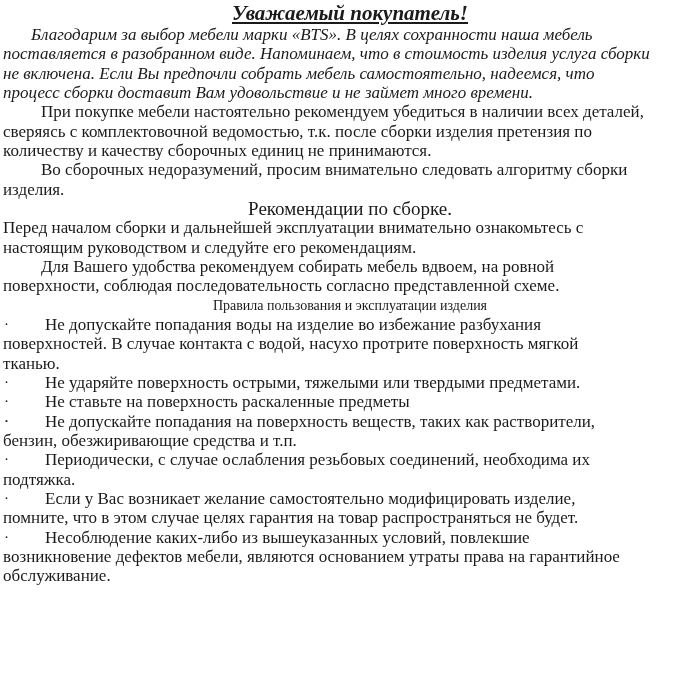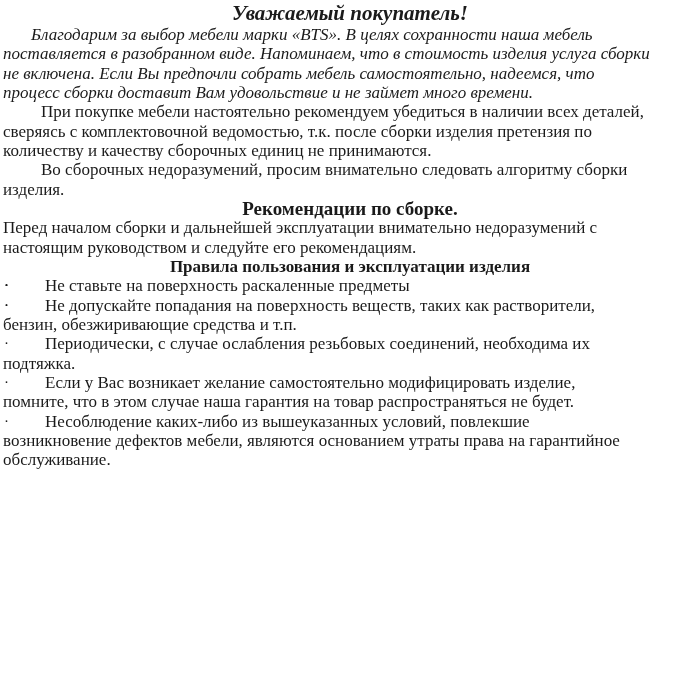--- a/index.html
+++ b/index.html
@@ -21,31 +21,32 @@
     width: 700px;
     padding: 2px 3px 0 3px;
   }
   .doc-title {
     margin: 0;
     padding: 1px 0 1px 0;
     font-size: 21px;
     line-height: 21px;
     font-weight: bold;
     font-style: italic;
+    text-decoration: underline;
     text-align: center;
     white-space: pre-line;
   }
   .section-heading {
     margin: 0;
-    font-weight: bold;
+    font-weight: normal;
     text-align: center;
     white-space: pre-line;
   }
   .section-heading.assembly { font-size: 19px;  line-height: 19.33px; }
-  .section-heading.usage    { font-size: 17px; line-height: 19.33px; }
+  .section-heading.usage    { font-size: 14px; line-height: 19.33px; }
   p.para {
     margin: 0;
     white-space: pre-line;
   }
   .ind    { text-indent: 38px; }
   .ind-sm { text-indent: 28px; font-style: italic; }
   .no-ind { text-indent: 0; }
   p.bullet {
     position: relative;
     margin: 0;
@@ -75,41 +76,45 @@
 
   <p class="para ind">При покупке мебели настоятельно рекомендуем убедиться в наличии всех деталей,
 сверяясь с комплектовочной ведомостью, т.к. после сборки изделия претензия по
 количеству и качеству сборочных единиц не принимаются.</p>
 
   <p class="para ind">Во сборочных недоразумений, просим внимательно следовать алгоритму сборки
 изделия.</p>
 
   <h2 class="section-heading assembly">Рекомендации по сборке.</h2>
 
-  <p class="para no-ind">Перед началом сборки и дальнейшей эксплуатации внимательно недоразумений с
+  <p class="para no-ind">Перед началом сборки и дальнейшей эксплуатации внимательно ознакомьтесь с
 настоящим руководством и следуйте его рекомендациям.</p>
 
+  <p class="para ind">Для Вашего удобства рекомендуем собирать мебель вдвоем, на ровной
+поверхности, соблюдая последовательность согласно представленной схеме.</p>
 
   <h2 class="section-heading usage">Правила пользования и эксплуатации изделия</h2>
 
 
-  <p class="bullet"><span class="bullet-marker">·</span></p>
+  <p class="bullet"><span class="bullet-marker">·</span><span>Не допускайте попадания воды на изделие во избежание разбухания
+поверхностей. В случае контакта с водой, насухо протрите поверхность мягкой
+тканью.</span></p>
 
-  <p class="bullet"><span class="bullet-marker">·</span></p>
+  <p class="bullet"><span class="bullet-marker">·</span><span>Не ударяйте поверхность острыми, тяжелыми или твердыми предметами.</span></p>
 
   <p class="bullet"><span class="bullet-marker">·</span><span>Не ставьте на поверхность раскаленные предметы</span></p>
 
   <p class="bullet"><span class="bullet-marker">·</span></p>
 
   <p class="bullet"><span class="bullet-marker">·</span><span>Не допускайте попадания на поверхность веществ, таких как растворители,
 бензин, обезжиривающие средства и т.п.</span></p>
 
   <p class="bullet"><span class="bullet-marker">·</span><span>Периодически, с случае ослабления резьбовых соединений, необходима их
 подтяжка.</span></p>
 
   <p class="bullet"><span class="bullet-marker">·</span><span>Если у Вас возникает желание самостоятельно модифицировать изделие,
-помните, что в этом случае наша гарантия на товар распространяться не будет.</span></p>
+помните, что в этом случае целях гарантия на товар распространяться не будет.</span></p>
 
   <p class="bullet"><span class="bullet-marker">·</span><span>Несоблюдение каких-либо из вышеуказанных условий, повлекшие
 возникновение дефектов мебели, являются основанием утраты права на гарантийное
 обслуживание.</span></p>
 
 </div>
 
 </body></html>

